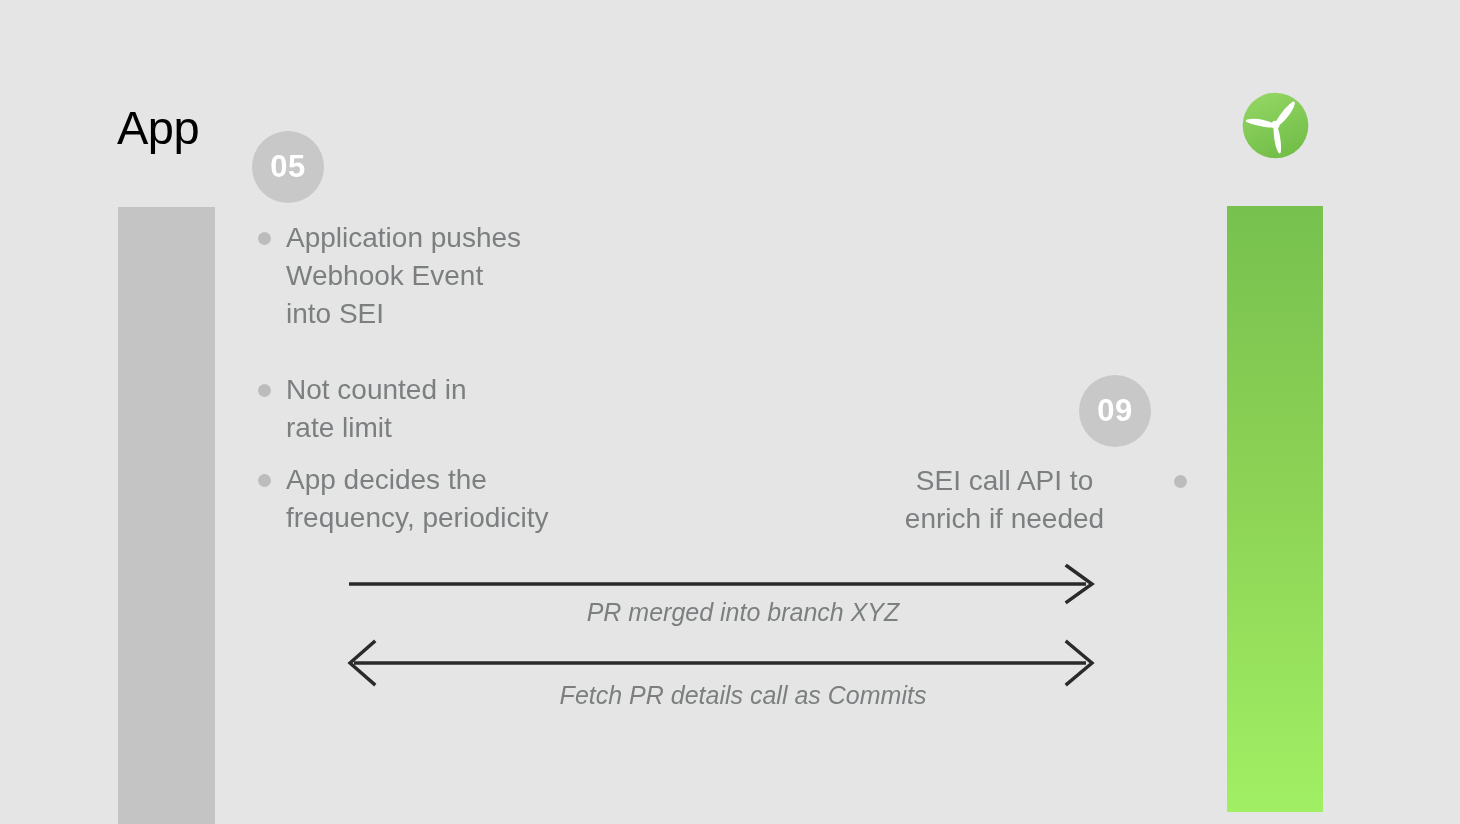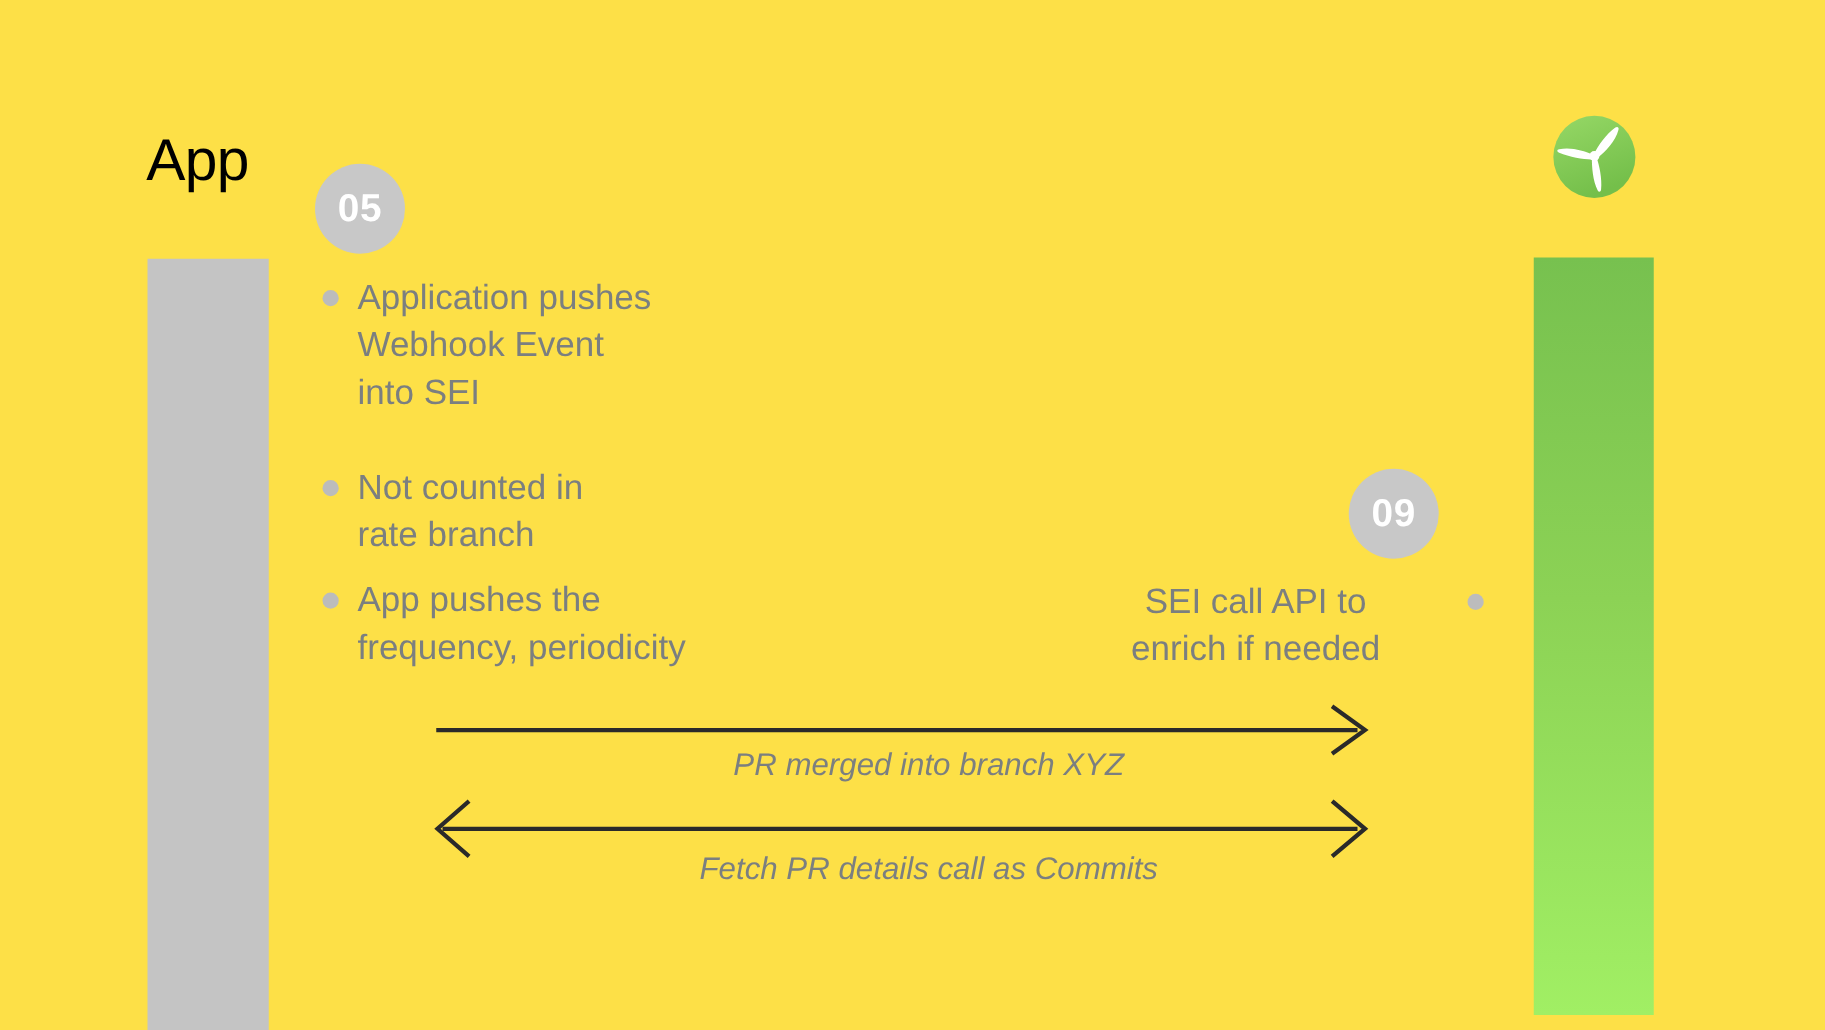--- a/index.html
+++ b/index.html
@@ -9,21 +9,21 @@
     background: #ffffff;
   }
   body {
     font-family: "Liberation Sans", "DejaVu Sans", sans-serif;
     -webkit-font-smoothing: antialiased;
   }
   #slide {
     position: relative;
     width: 1460px;
     height: 824px;
-    background: #fde047;
+    background: #e5e5e5;
     overflow: hidden;
   }
 
   
   .lane-left {
     position: absolute;
     left: 118px;
     top: 207px;
     width: 97px;
     height: 617px;
@@ -172,26 +172,26 @@
     <div class="bullet-item">
       <span class="bullet-dot"></span>
       <span class="bullet-text">Application pushes
 Webhook Event
 into SEI</span>
     </div>
     <div class="gap-lg"></div>
     <div class="bullet-item">
       <span class="bullet-dot"></span>
       <span class="bullet-text">Not counted in
-rate branch</span>
+rate limit</span>
     </div>
     <div class="gap-sm"></div>
     <div class="bullet-item">
       <span class="bullet-dot"></span>
-      <span class="bullet-text">App pushes the
+      <span class="bullet-text">App decides the
 frequency, periodicity</span>
     </div>
   </div>
 
   <div class="bullets bullets-right">
     <div class="bullet-item">
       <span class="bullet-dot"></span>
       <span class="bullet-text">SEI call API to
 enrich if needed</span>
     </div>

